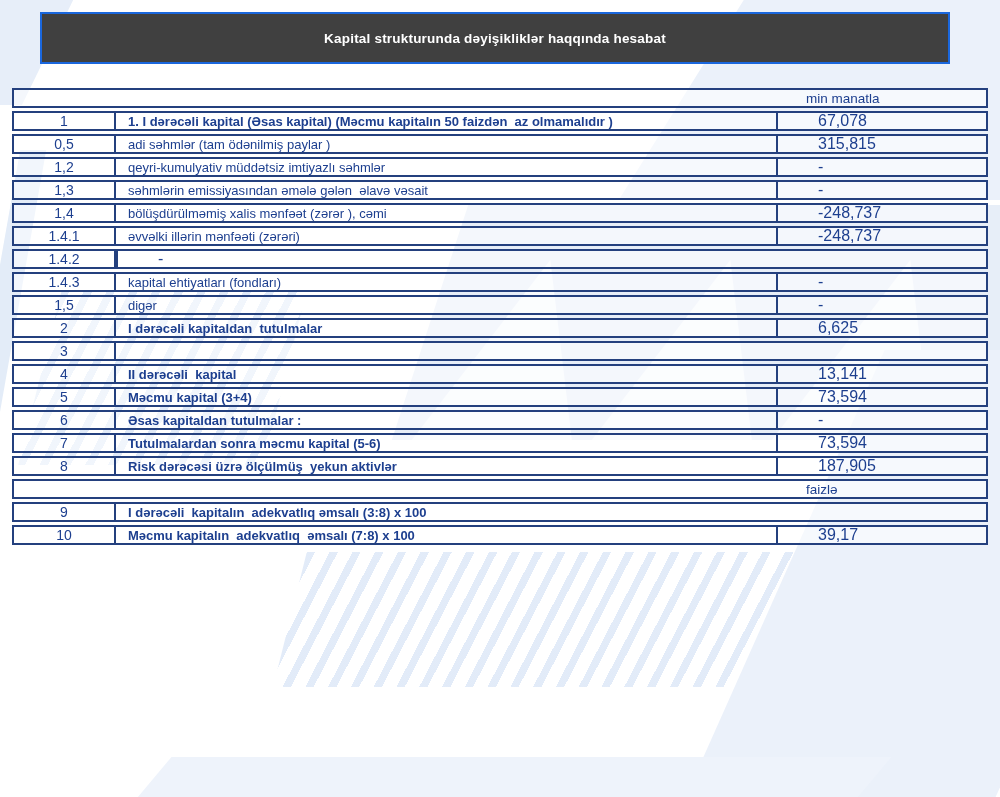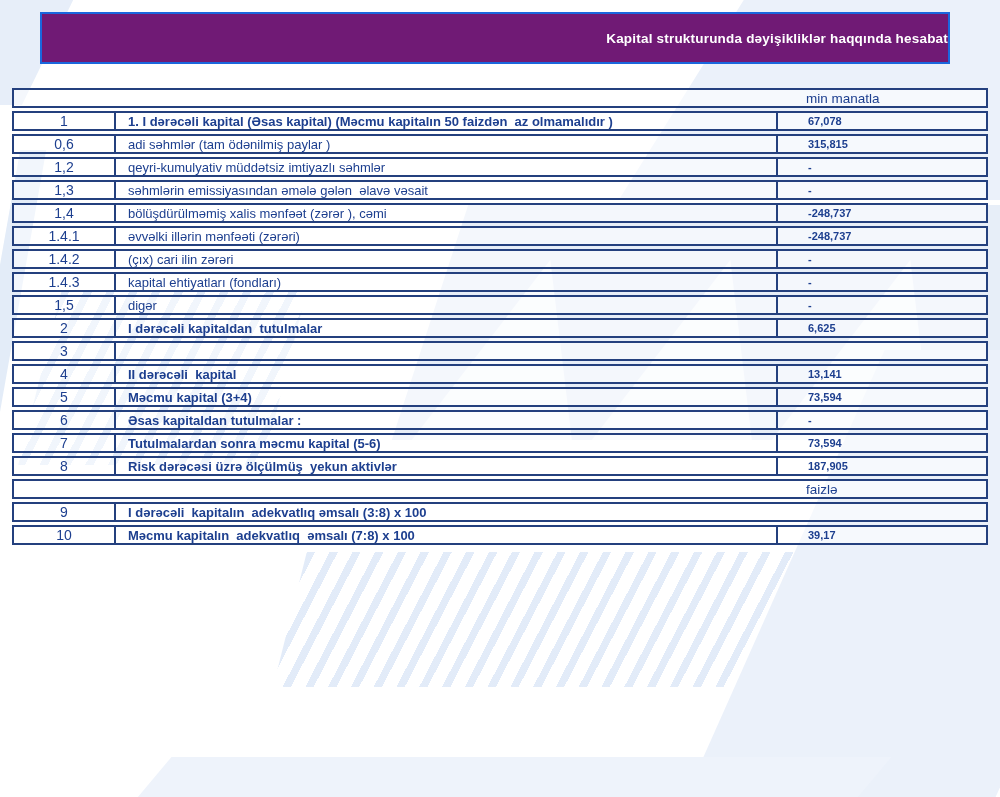--- a/index.html
+++ b/index.html
@@ -21,43 +21,43 @@
   .wm5{left:290px;top:552px;width:640px;height:135px;transform:skewX(-14deg);
        background:repeating-linear-gradient(105deg,rgba(198,216,242,0.5) 0 8px,rgba(255,255,255,0) 8px 22px);}
   .wm6{right:-90px;top:350px;width:310px;height:470px;transform:skewX(-24deg);background:#ebf1fa;}
   .wm7{left:140px;bottom:-35px;width:720px;height:75px;transform:skewX(-40deg);background:#eef3fb;}
   .wm8{left:-8px;top:150px;width:26px;height:320px;transform:skewX(-10deg);background:#e3ecf8;}
 
   
   .content{position:relative;z-index:1;}
   .title-banner{
     margin:12px 0 0 40px;width:910px;height:52px;box-sizing:border-box;
-    background:#701a75;border:2px solid #1a67dd;
-    display:flex;align-items:center;justify-content:flex-end;
+    background:#404040;border:2px solid #1a67dd;
+    display:flex;align-items:center;justify-content:center;
   }
   .title-banner span{color:#ffffff;font-weight:bold;font-size:13.5px;letter-spacing:0.2px;}
 
   .report-table{margin:24px 12px 0 12px;}
   .t-row{
     display:flex;align-items:stretch;height:20px;margin-bottom:3px;
     border:2px solid #24407e;background:rgba(255,255,255,0.55);
     box-sizing:border-box;color:#1d3f8f;
   }
   .col-num{
     width:102px;border-right:2px solid #24407e;box-sizing:border-box;
     display:flex;align-items:center;justify-content:center;font-size:14px;
   }
   .col-label{
     flex:1;display:flex;align-items:center;box-sizing:border-box;
     padding-left:12px;padding-right:8px;font-size:13px;white-space:pre-wrap;
   }
   .t-row.bold .col-label{font-weight:bold;}
   .col-value{
     width:210px;border-left:2px solid #24407e;box-sizing:border-box;
-    display:flex;align-items:center;padding-left:30px;font-size:11px;font-weight:bold;
+    display:flex;align-items:center;padding-left:40px;font-size:16px;font-weight:normal;
   }
   .t-row.unit .unit-label{
     margin-left:auto;width:210px;box-sizing:border-box;padding-left:30px;
     display:flex;align-items:center;font-size:13.5px;
   }
 </style>
 </head>
 <body>
 
 <div class="watermark">
@@ -83,21 +83,21 @@
   <div class="report-table" id="report-table">
       <div class="t-row unit">
         <div class="unit-label">min manatla</div>
       </div>
       <div class="t-row bold">
         <div class="col-num">1</div>
         <div class="col-label">1. I dərəcəli kapital (Əsas kapital) (Məcmu kapitalın 50 faizdən  az olmamalıdır )</div>
         <div class="col-value">67,078</div>
       </div>
       <div class="t-row">
-        <div class="col-num">0,6</div>
+        <div class="col-num">0,5</div>
         <div class="col-label">adi səhmlər (tam ödənilmiş paylar )</div>
         <div class="col-value">315,815</div>
       </div>
       <div class="t-row">
         <div class="col-num">1,2</div>
         <div class="col-label">qeyri-kumulyativ müddətsiz imtiyazlı səhmlər</div>
         <div class="col-value">-</div>
       </div>
       <div class="t-row">
         <div class="col-num">1,3</div>
@@ -109,21 +109,20 @@
         <div class="col-label">bölüşdürülməmiş xalis mənfəət (zərər ), cəmi</div>
         <div class="col-value">-248,737</div>
       </div>
       <div class="t-row">
         <div class="col-num">1.4.1</div>
         <div class="col-label">əvvəlki illərin mənfəəti (zərəri)</div>
         <div class="col-value">-248,737</div>
       </div>
       <div class="t-row">
         <div class="col-num">1.4.2</div>
-        <div class="col-label">(çıx) cari ilin zərəri</div>
         <div class="col-value">-</div>
       </div>
       <div class="t-row">
         <div class="col-num">1.4.3</div>
         <div class="col-label">kapital ehtiyatları (fondları)</div>
         <div class="col-value">-</div>
       </div>
       <div class="t-row">
         <div class="col-num">1,5</div>
         <div class="col-label">digər</div>

